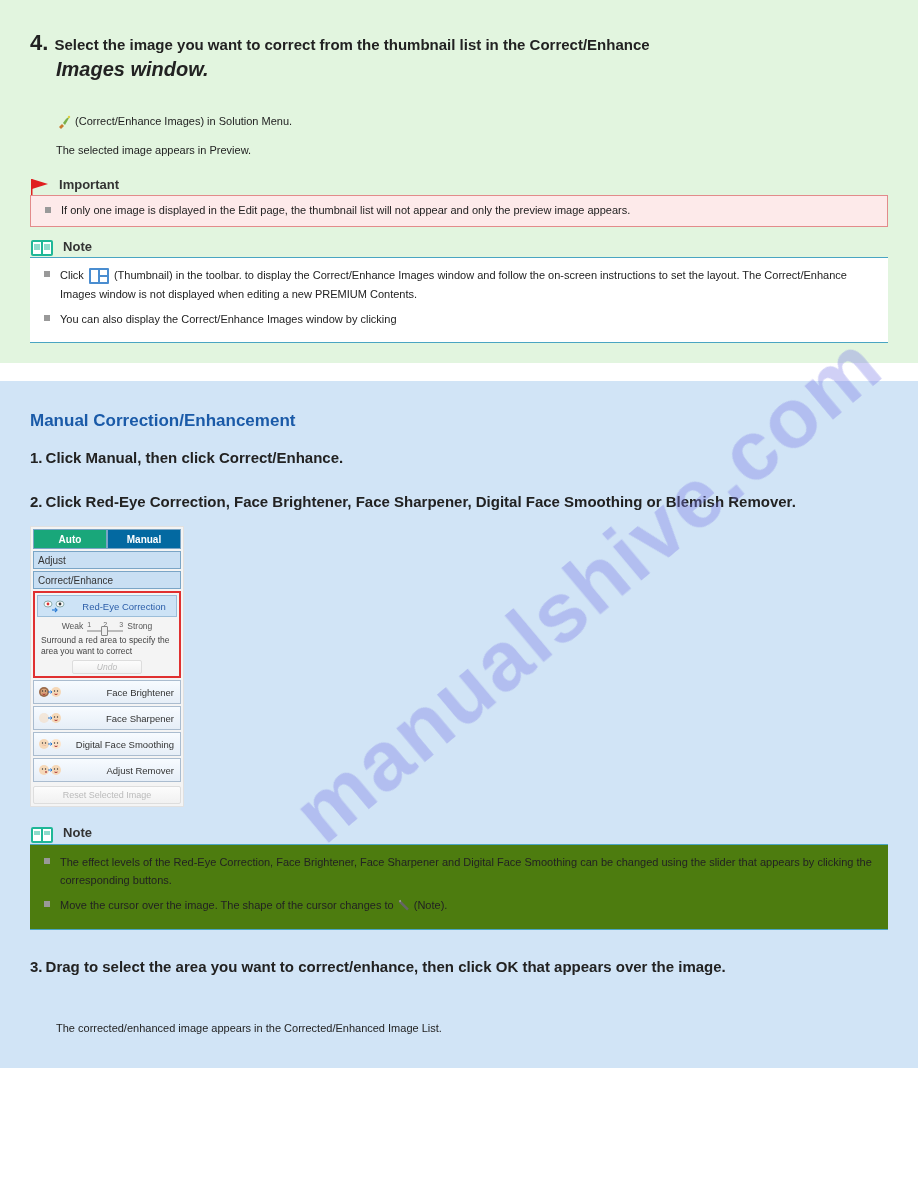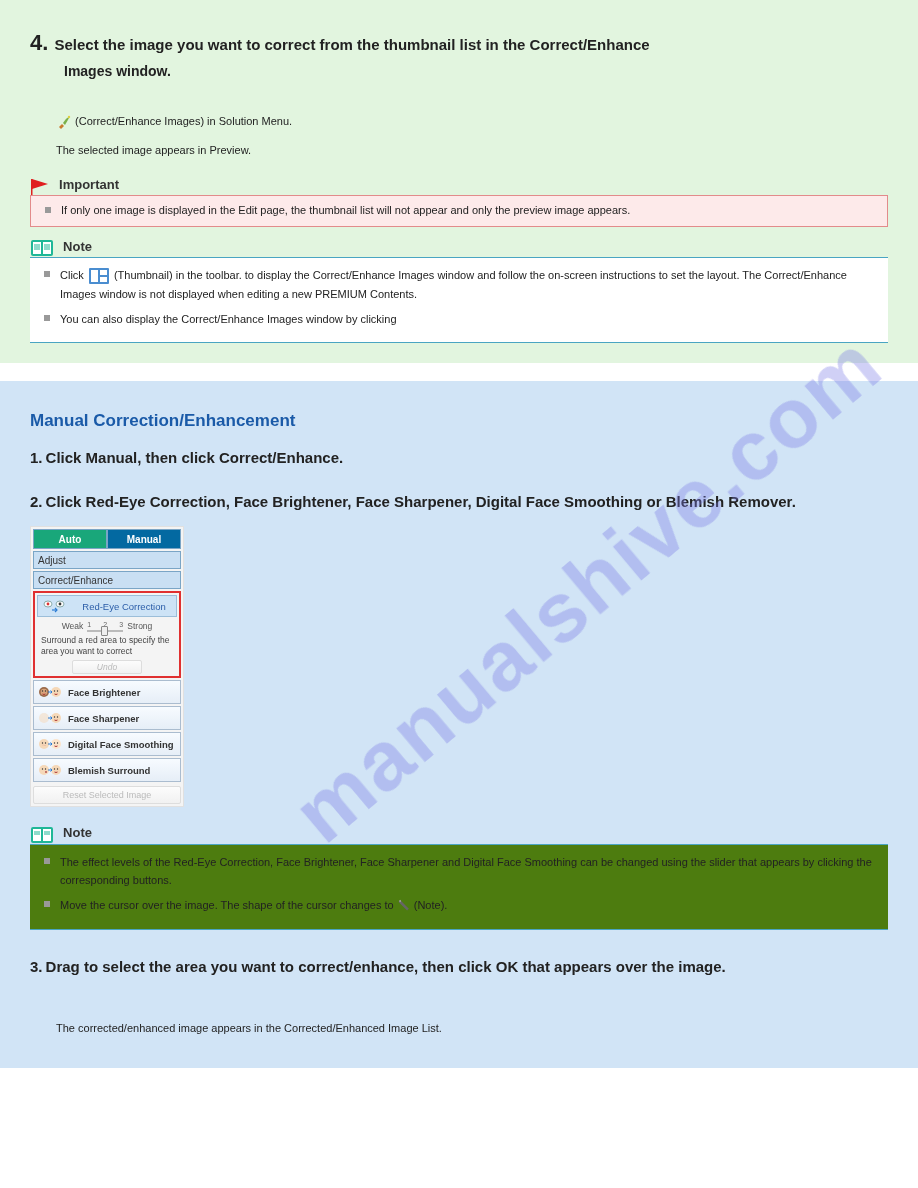--- a/index.html
+++ b/index.html
@@ -26,21 +26,21 @@
   .numitem-label { font-weight: bold; font-size: 15px; color: #222; margin-bottom: 8px; }
   .numitem-body { line-height: 1.7; }
   .panel-img { width: 154px; margin: 12px 0 18px 0; background: #f4f4f4; border: 1px solid #e0e0e0; padding: 2px; }
   .tab-row { display: flex; height: 20px; }
   .tab { flex: 1; text-align: center; font-size: 10px; line-height: 20px; font-weight: bold; border: 1px solid #7aa5c6; }
   .tab-auto { background: #19a77a; color: #fff; }
   .tab-manual { background: #0369a1; color: #fff; }
   .subtab { background: #c9dff3; border: 1px solid #7aa5c6; margin-top: 2px; height: 18px; font-size: 10px; padding: 0 4px; line-height: 18px; color: #333; }
   .option-row { background: linear-gradient(#f7fbff,#e6eef7); border: 1px solid #aabccf; margin-top: 2px; display: flex; align-items: center; height: 24px; font-size: 9.5px; color: #333; }
   .option-row .ico { width: 34px; display: flex; justify-content: center; }
-  .option-row .lbl { flex: 1; text-align: left; padding-right: 6px; font-weight: bold; }
+  .option-row .lbl { flex: 1; text-align: right; padding-right: 6px; }
   .redeye-box { border: 2px solid #e03030; margin-top: 2px; padding: 2px 2px 2px 2px; }
   .redeye-title { background: #cde3f6; border: 1px solid #9cbed9; height: 22px; display: flex; align-items: center; font-size: 9.5px; color: #2b5da8; }
   .redeye-title .ico { width: 34px; display:flex; justify-content:center; }
   .redeye-title .lbl { flex:1; text-align:center; }
   .slider-row { display: flex; align-items: center; justify-content: center; font-size: 8.5px; color: #555; padding: 4px 4px 2px 4px; gap: 4px; }
   .slider-track { width: 36px; height: 10px; position: relative; }
   .slider-nums { display:flex; justify-content:space-between; font-size:7px; color:#666; line-height:7px; }
   .slider-line { height:2px; background:#bbb; margin-top:2px; position:relative; }
   .slider-thumb { position:absolute; top:-4px; left:14px; width:7px; height:10px; background:#eee; border:1px solid #888; border-radius:1px; }
   .redeye-desc { font-size: 8.5px; color: #444; padding: 2px 4px; line-height: 1.25; }
@@ -51,21 +51,21 @@
 </style>
 </head>
 <body>
 
 <div class="page">
 
   <div class="section-green">
     <div class="numstep">
       <span>4.</span>
       <span style="font-size:15px;">Select the image you want to correct from the thumbnail list in the Correct/Enhance</span><br>
-      <span style="font-size:14px; margin-left:34px;">Images window.</span>
+      <span style="font-size:20px; margin-left:26px;font-style:italic;">Images window.</span>
     </div>
     <div class="desc" style="margin-left:26px; margin-top:30px;">
       <span class="icon-brush">
         <svg viewBox="0 0 16 16">
             <path fill="#c97b2e" d="M3 13 L6 10 L8 12 L5 15 Z"></path>
             <path fill="#7bb04a" d="M7 9 Q10 4 14 2 Q12 6 9 11 Z"></path>
             <circle cx="13" cy="3" r="1.2" fill="#e0d040"></circle>
           </svg>
       </span>
       <span> (Correct/Enhance Images) in Solution Menu.</span>
@@ -239,21 +239,21 @@
                   <circle cx="8.5" cy="7" r="0.7" fill="#333"></circle>
                   <circle cx="9" cy="10" r="0.9" fill="#a44"></circle>
                   <circle cx="19" cy="8" r="5" fill="#f5d8b8"></circle>
                   <circle cx="17.5" cy="7" r="0.7" fill="#333"></circle>
                   <circle cx="20.5" cy="7" r="0.7" fill="#333"></circle>
                   <path d="M17.5 10 Q19 11 20.5 10" stroke="#a33" fill="none"></path>
                   <path d="M11 8 L15 8" stroke="#2b7bd4"></path>
                   <path d="M13.5 6.5 L15 8 L13.5 9.5" fill="none" stroke="#2b7bd4"></path>
                 </svg>
             </div>
-            <div class="lbl">Blemish Surround</div>
+            <div class="lbl">Adjust Remover</div>
           </div>
           <div class="reset-btn">Reset Selected Image</div>
         </div>
 
         
         <div>
           <span class="note-icon">
             <svg viewBox="0 0 24 18">
                 <rect x="1" y="1" width="22" height="16" rx="2" fill="#1fb797"></rect>
                 <rect x="3" y="3" width="8" height="12" fill="#fff"></rect>

